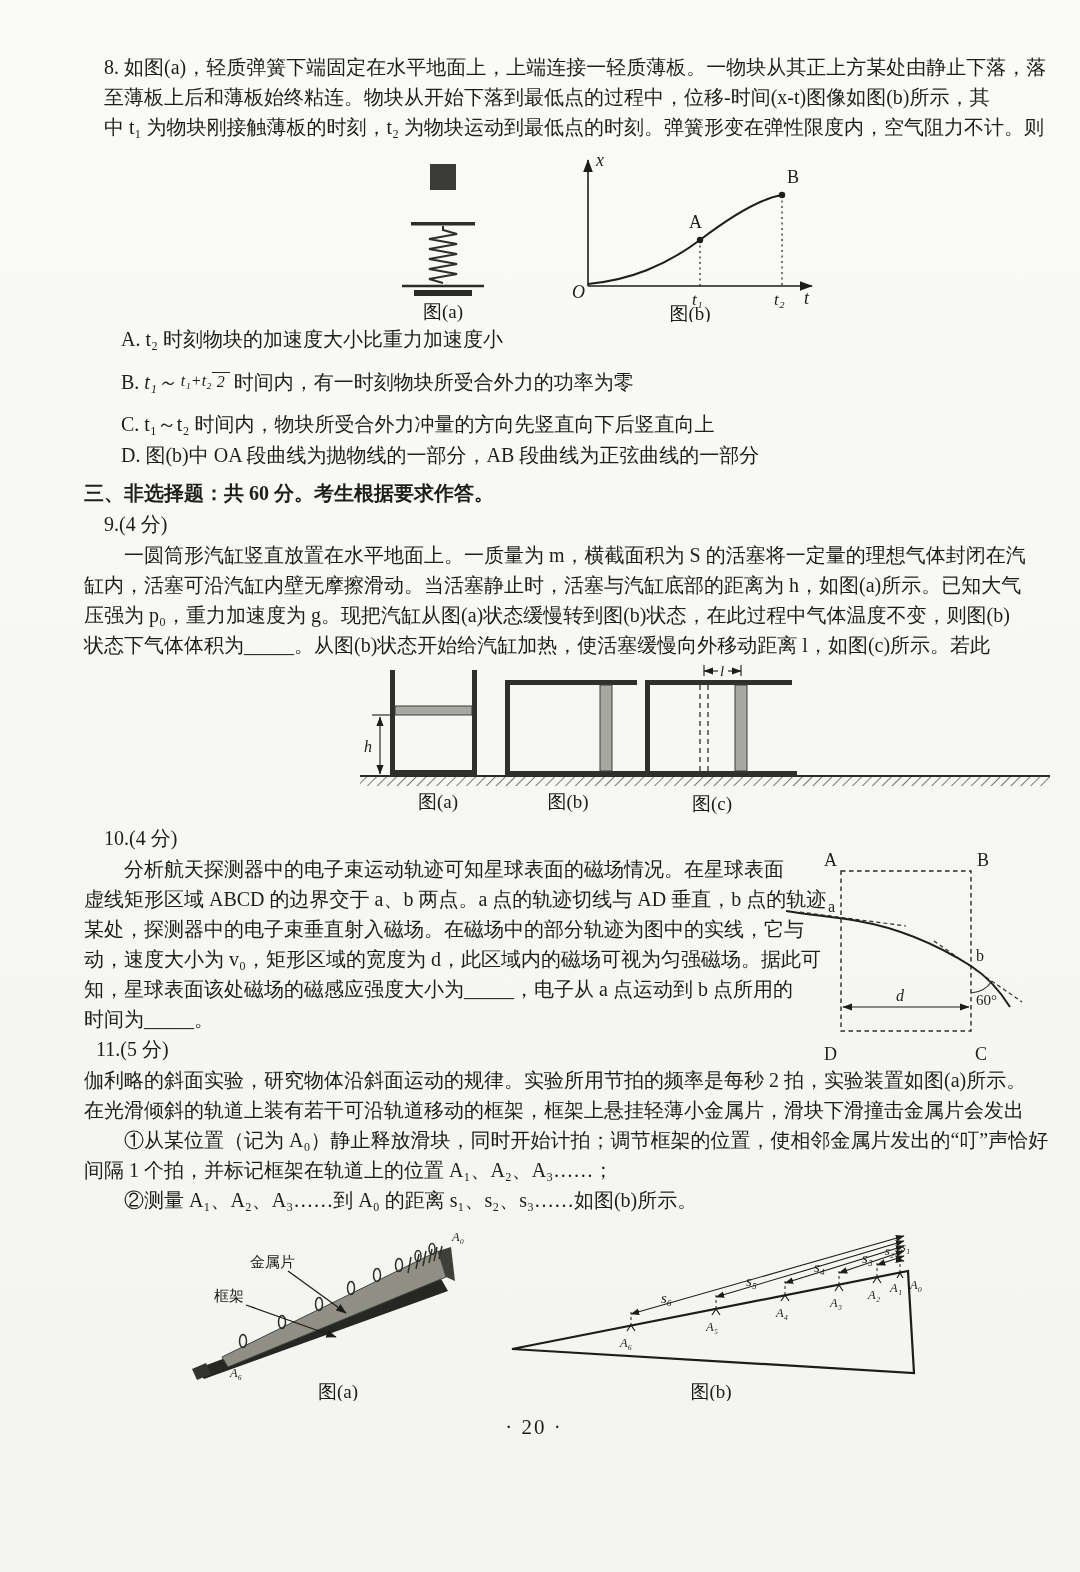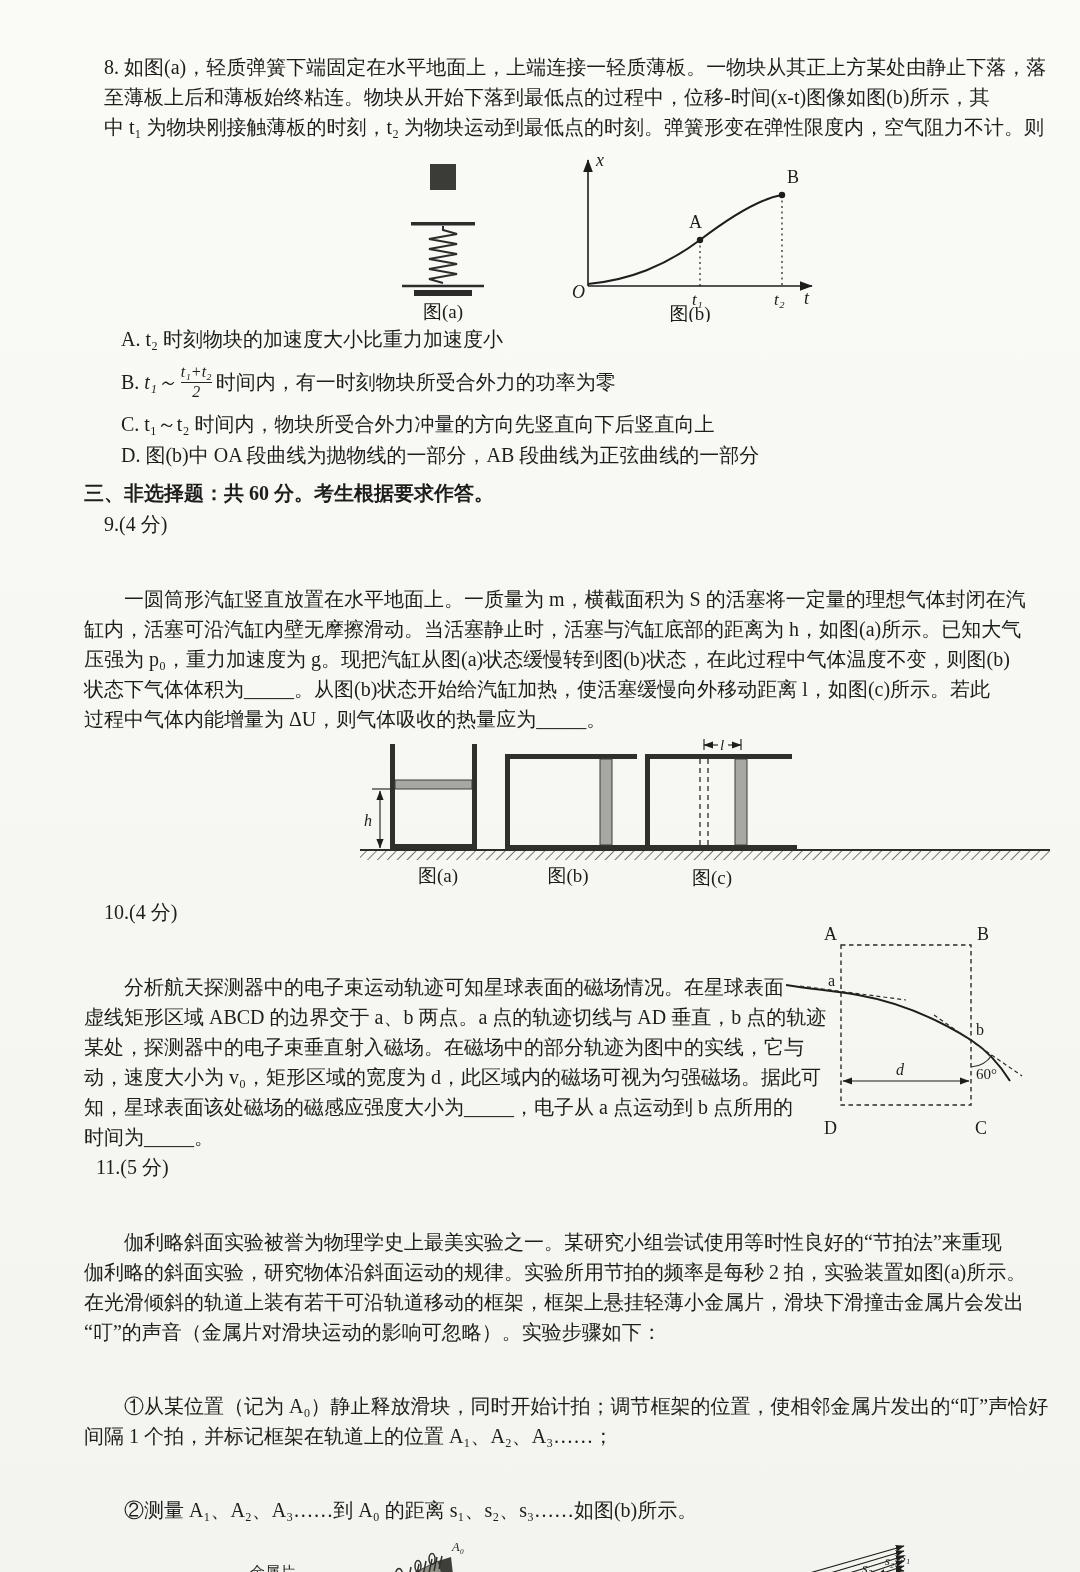--- a/index.html
+++ b/index.html
@@ -5,27 +5,27 @@
   html,body{margin:0;padding:0;}
   body{
     width:1080px;height:1572px;
     background:linear-gradient(180deg,#fafaf7 0%,#f6f6f2 60%,#f3f3ef 100%);
     font-family:"Liberation Serif","DejaVu Serif",serif;
     color:#1d1d1b;font-size:20px;
     overflow:hidden;
   }
   .content{padding:52px 28px 0 84px;width:968px;}
   .line{line-height:30px;white-space:nowrap;}
-  .ind2{text-indent:2em;margin-top:44px;}
+  .ind2{text-indent:2em;}
   .q8block{margin-left:20px;}
   .q8block .first{text-indent:16px;margin-left:-16px;}
   .figrow{display:flex;align-items:flex-end;margin:6px 0 2px 300px;}
   .opt{margin-left:37px;line-height:31px;white-space:nowrap;}
   .opt-b{display:flex;align-items:center;height:54px;line-height:normal;}
-  .frac{display:inline-flex;flex-direction:column;text-align:center;font-size:16px;line-height:1.15;margin:0 4px;font-style:italic;}
+  .frac{display:inline-flex;flex-direction:row;text-align:center;font-size:16px;line-height:1.15;margin:0 4px;font-style:italic;}
   .frac .den{border-top:1.6px solid #222;padding:0 5px;}
   .sec{font-weight:bold;line-height:32px;margin-top:6px;}
   .qnum{margin-left:20px;line-height:31px;}
   .q10wrap{position:relative;}
   .q10wrap .line{width:742px;}
   .q10fig{position:absolute;top:26px;right:28px;}
   .q9fig{margin:4px 0 2px 276px;}
   .fig11row{display:flex;align-items:flex-end;margin:6px 0 0 104px;}
   .pagenum{width:900px;text-align:center;font-size:21px;margin-top:14px;letter-spacing:2px;}
   svg text{fill:#1d1d1b;}
@@ -110,21 +110,20 @@
 
   <div class="line sec">三、非选择题：共 60 分。考生根据要求作答。</div>
 
   
   <div class="qnum">9.(4 分)</div>
   <div>
     <div class="line ind2">一圆筒形汽缸竖直放置在水平地面上。一质量为 m，横截面积为 S 的活塞将一定量的理想气体封闭在汽</div>
     <div class="line">缸内，活塞可沿汽缸内壁无摩擦滑动。当活塞静止时，活塞与汽缸底部的距离为 h，如图(a)所示。已知大气</div>
     <div class="line">压强为 p₀，重力加速度为 g。现把汽缸从图(a)状态缓慢转到图(b)状态，在此过程中气体温度不变，则图(b)</div>
     <div class="line">状态下气体体积为_____。从图(b)状态开始给汽缸加热，使活塞缓慢向外移动距离 l，如图(c)所示。若此</div>
-    <div class="line">过程中气体内能增量为 ΔU，则气体吸收的热量应为_____。</div>
   </div>
 
   <svg class="q9fig" width="692" height="152" viewBox="0 0 692 152">
 
     <line x1="0" y1="112" x2="690" y2="112" stroke="#2b2b28" stroke-width="2"></line>
     <rect x="0" y="113" width="690" height="9" fill="url(#hatch)"></rect>
 
     <g>
       <rect x="30" y="6" width="5" height="106" fill="#2f2f2c"></rect>
       <rect x="112" y="6" width="5" height="106" fill="#2f2f2c"></rect>
@@ -184,24 +183,22 @@
       <text x="42" y="63" font-size="16">a</text>
       <text x="190" y="112" font-size="16">b</text>
       <text x="190" y="156" font-size="15">60°</text>
       <text x="114" y="152" text-anchor="middle" class="mi" font-size="16">d</text>
     </svg>
   </div>
 
   
   <div class="qnum" style="margin-left:12px">11.(5 分)</div>
   <div>
-    <div class="line ind2">伽利略斜面实验被誉为物理学史上最美实验之一。某研究小组尝试使用等时性良好的“节拍法”来重现</div>
     <div class="line">伽利略的斜面实验，研究物体沿斜面运动的规律。实验所用节拍的频率是每秒 2 拍，实验装置如图(a)所示。</div>
     <div class="line">在光滑倾斜的轨道上装有若干可沿轨道移动的框架，框架上悬挂轻薄小金属片，滑块下滑撞击金属片会发出</div>
-    <div class="line">“叮”的声音（金属片对滑块运动的影响可忽略）。实验步骤如下：</div>
     <div class="line ind2">①从某位置（记为 A₀）静止释放滑块，同时开始计拍；调节框架的位置，使相邻金属片发出的“叮”声恰好</div>
     <div class="line">间隔 1 个拍，并标记框架在轨道上的位置 A₁、A₂、A₃……；</div>
     <div class="line ind2">②测量 A₁、A₂、A₃……到 A₀ 的距离 s₁、s₂、s₃……如图(b)所示。</div>
   </div>
 
   <div class="fig11row">
 
     <svg width="302" height="180" viewBox="0 0 302 180">
       <polygon points="8,148 252,56 260,70 16,158" fill="#262624"></polygon>
       <polygon points="34,136 250,30 258,56 40,146" fill="#8f8f85" stroke="#44443f" stroke-width="1"></polygon>

